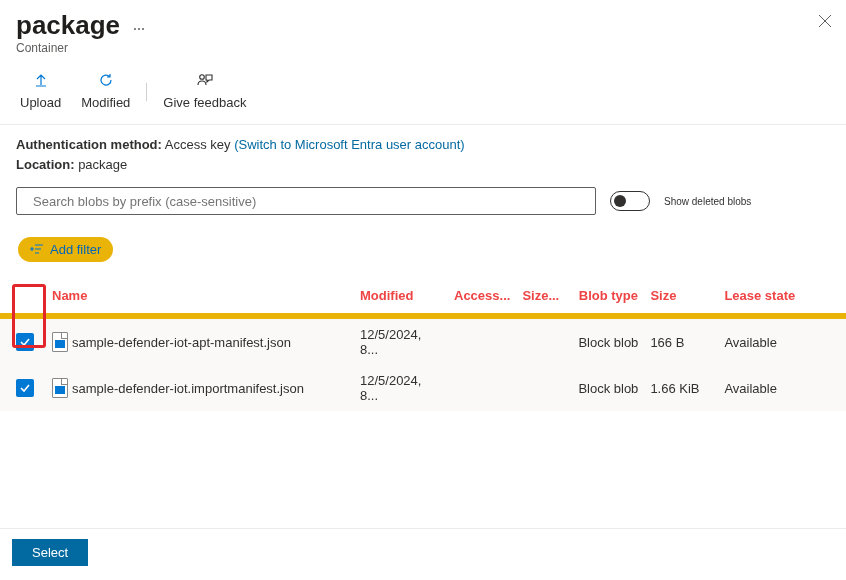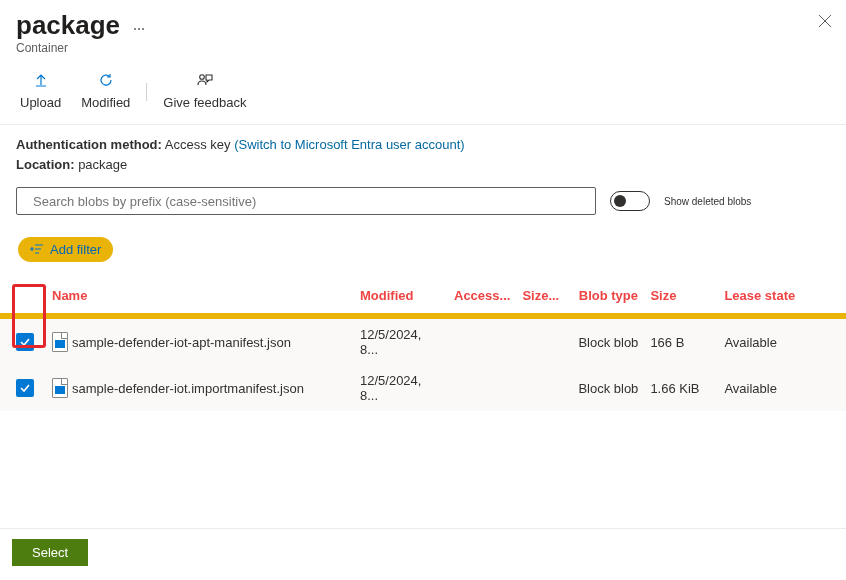--- a/index.html
+++ b/index.html
@@ -179,21 +179,21 @@
     pointer-events:none;
   }
   .footer {
     position:absolute;
     bottom:0; left:0; right:0;
     border-top:1px solid #edebe9;
     padding: 10px 12px 14px 12px;
     background:#fff;
   }
   .select-btn {
-    background:#4d7c0f;
+    background:#0369a1;
     color:#fff;
     border:none;
     padding: 6px 20px;
     font-size:13px;
     cursor:pointer;
   }
 </style>
 </head>
 <body>
 

